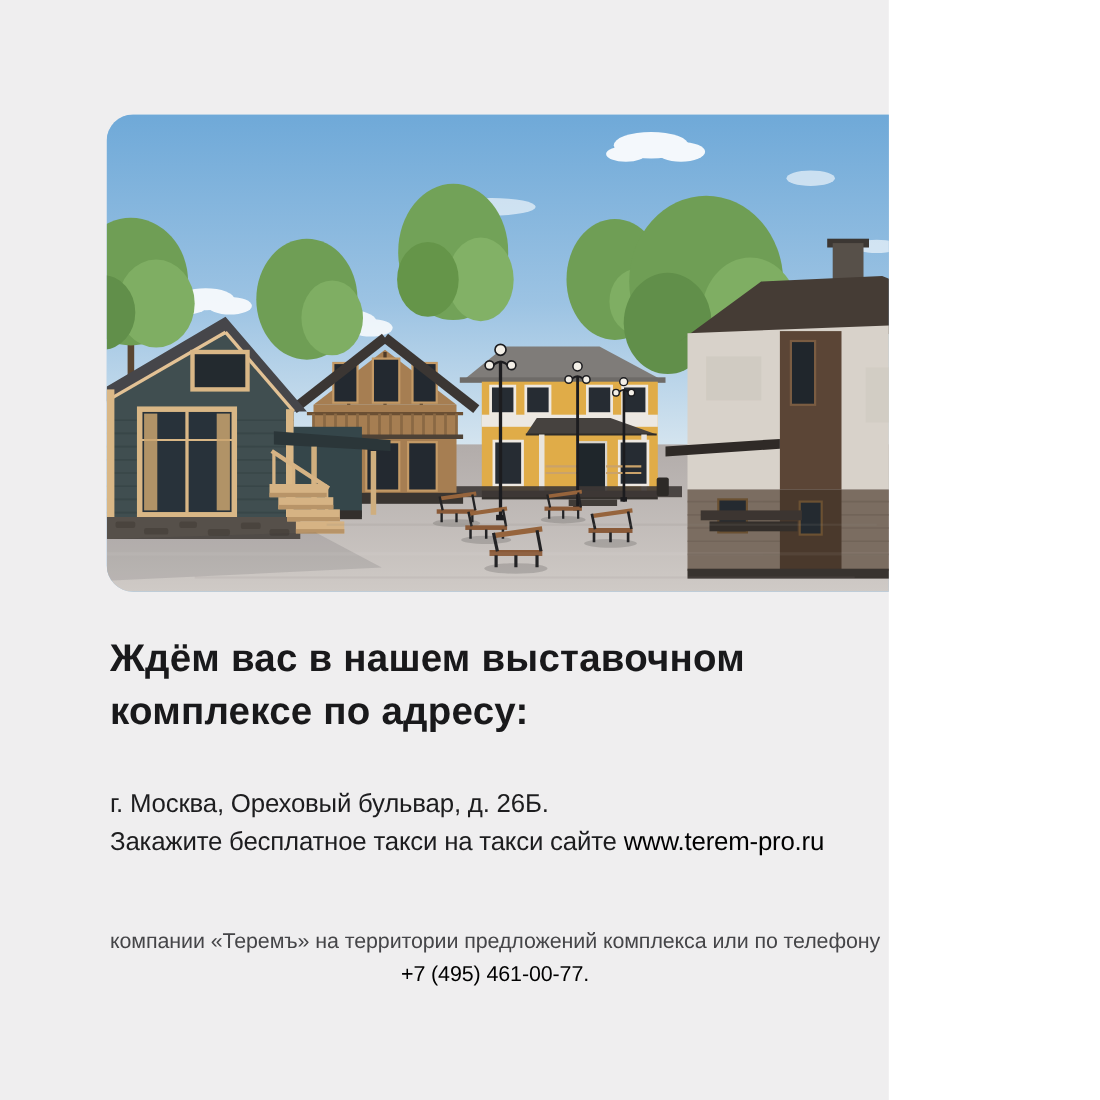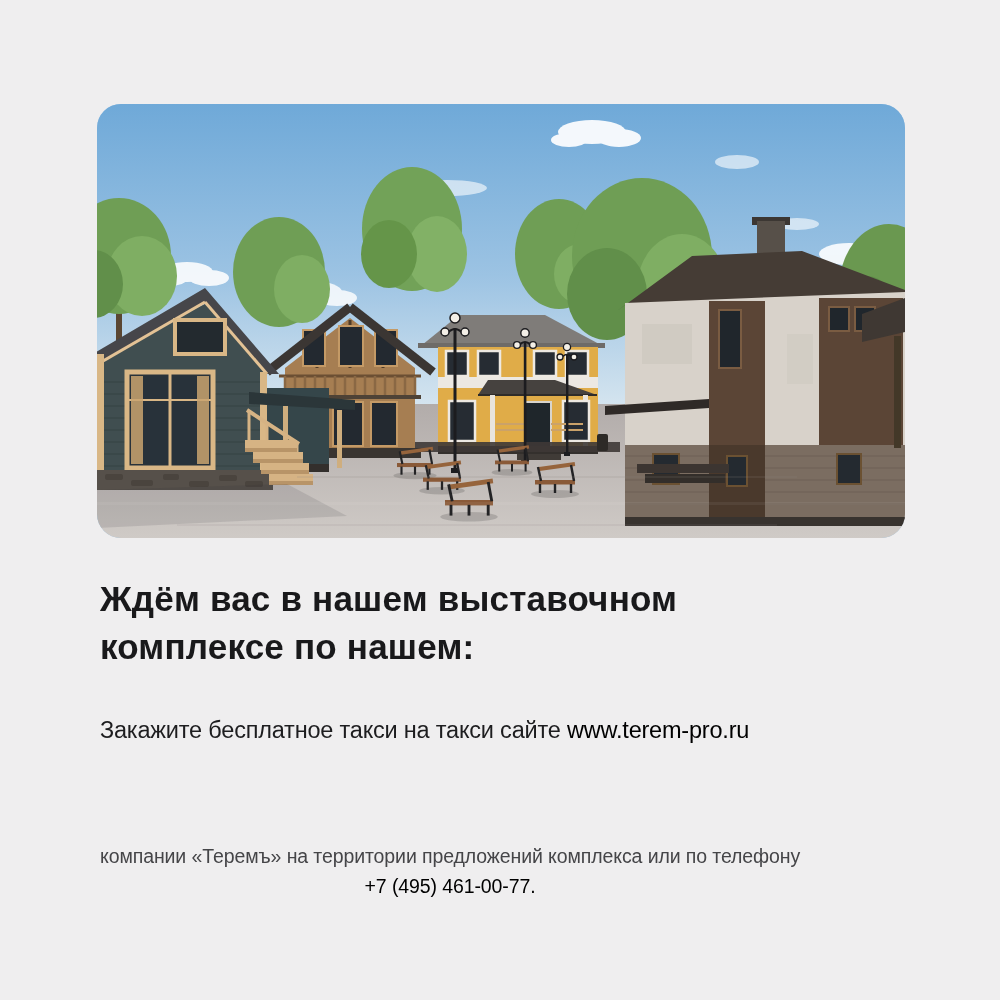--- a/index.html
+++ b/index.html
@@ -1,18 +1,18 @@
 <!DOCTYPE html>
 <html lang="ru"><head>
 <meta charset="utf-8">
 <style>
   html,body{margin:0;padding:0;}
   .page{
     position:relative;
-    width:1000px;height:1000px;
+    width:808px;height:1000px;
     background:#efeeef;
     font-family:"Liberation Sans", sans-serif;
     overflow:hidden;
   }
   .photo-card{
     position:absolute;left:97px;top:104px;
     width:808px;height:434px;
     border-radius:24px;overflow:hidden;
     background:#9cc3e3;
   }
@@ -384,24 +384,25 @@
       <g>
         <rect x="0" y="398" width="808" height="3" fill="#ffffff" opacity=".06"></rect>
         <rect x="200" y="372" width="500" height="2" fill="#8c8680" opacity=".15"></rect>
         <rect x="80" y="420" width="600" height="2" fill="#8c8680" opacity=".12"></rect>
       </g>
     </svg>
   </div>
 
   <h1 class="heading">
     <span>Ждём вас в нашем выставочном</span>
-    <span>комплексе по нашем:</span>
+    <span>комплексе по адресу:</span>
   </h1>
 
   <div class="address">
+    <span class="line">г. Москва, Ореховый бульвар, д. 26Б.</span>
     <span class="line"><span>Закажите бесплатное такси на такси сайте </span><a class="link" href="#">www.terem-pro.ru</a></span>
   </div>
 
   <div class="footnote">
     <span class="line">компании «Теремъ» на территории предложений комплекса или по телефону</span>
     <a class="link line" href="#">+7 (495) 461-00-77.</a>
   </div>
 
 </div>
 

